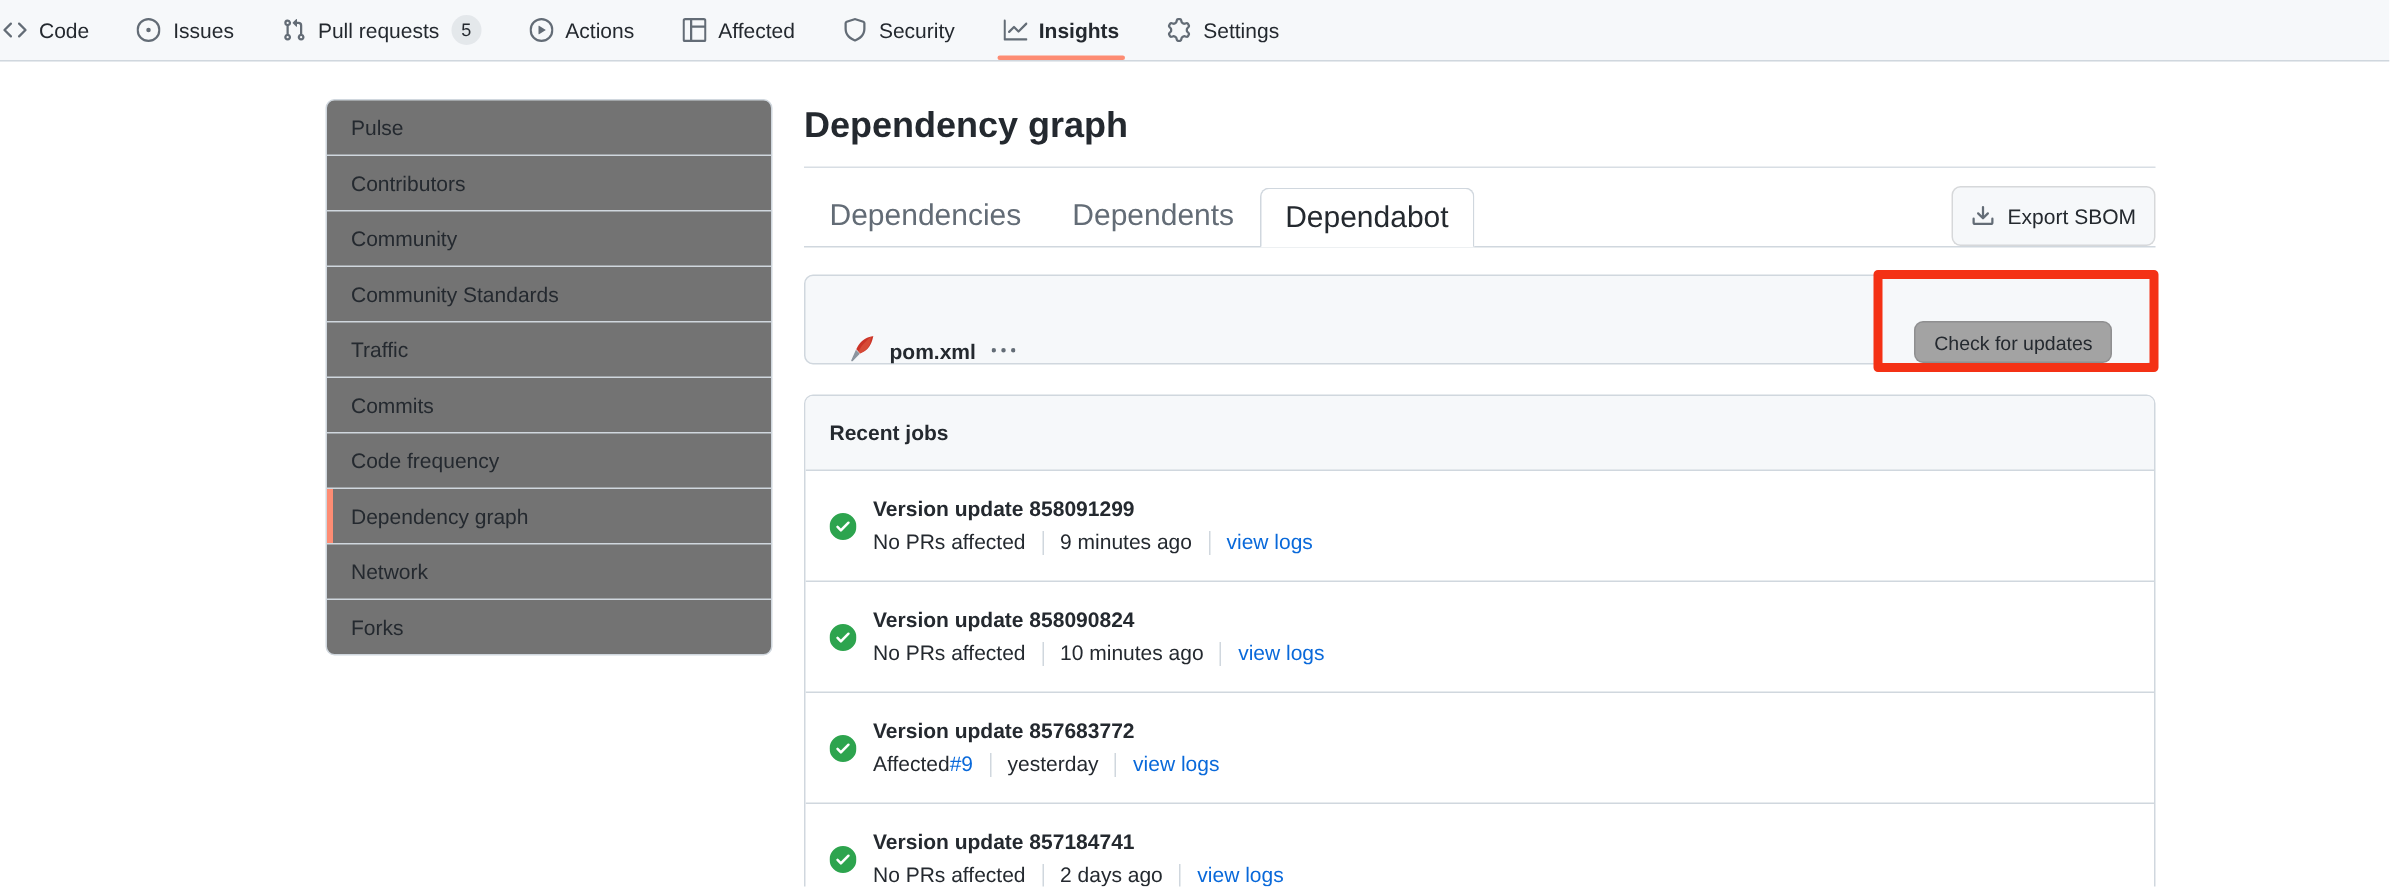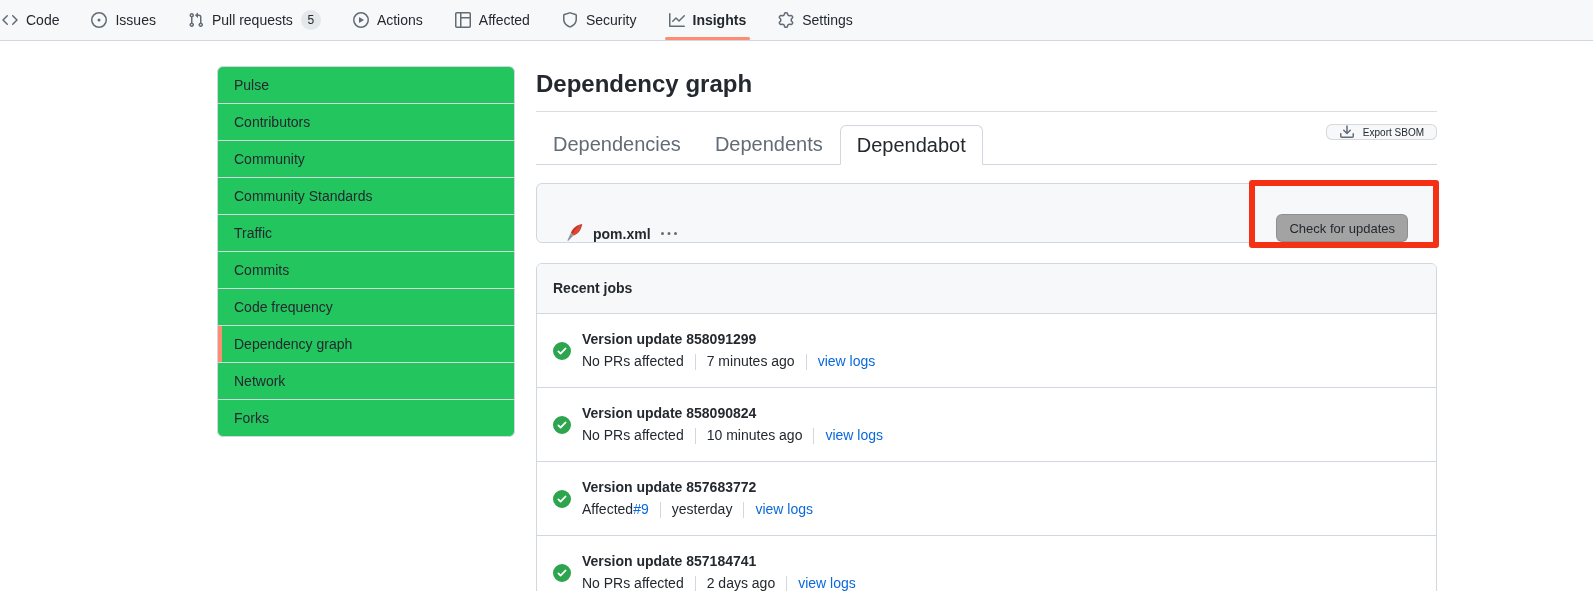--- a/index.html
+++ b/index.html
@@ -32,21 +32,21 @@
   }
   .counter{
     background:rgba(175,184,193,.25);border-radius:20px;min-width:20px;height:20px;
     padding:0 6px;font-size:12px;line-height:20px;text-align:center;color:var(--fg);
   }
   
   .content{display:flex;padding:25px 0 0 217px;align-items:flex-start;}
   
   .sidebar{
     width:298px;border:1px solid var(--border);border-radius:6px;overflow:hidden;
-    flex-shrink:0;background:#22c55e;
+    flex-shrink:0;background:#737373;
   }
   .side-item{
     padding:8px 16px;line-height:20px;border-top:1px solid var(--border);
     cursor:pointer;position:relative;color:var(--fg);
   }
   .side-item:first-child{border-top:none;}
   .side-item.active::before{
     content:"";position:absolute;left:0;top:0;bottom:0;width:4px;background:var(--accent);
   }
   
@@ -61,21 +61,21 @@
     padding:9px 16px;font-size:20px;color:var(--muted);cursor:pointer;background:transparent;
     border:1px solid transparent;line-height:19px;font-family:inherit;
   }
   .tab.active{
     background:#fff;color:var(--fg);border:1px solid var(--border);border-bottom-color:#fff;
     border-radius:6px 6px 0 0;margin-bottom:-1px;
   }
   .btn{
     display:inline-flex;align-items:center;gap:8px;background:var(--bg-subtle);
     border:1px solid rgba(31,35,40,.15);border-radius:6px;color:var(--fg);
-    font-size:10px;padding:0 12px;height:16px;cursor:pointer;font-family:inherit;
+    font-size:14px;padding:0 12px;height:40px;cursor:pointer;font-family:inherit;
   }
   .btn .ico{color:var(--muted);display:flex;}
   .btn .ico svg{width:16px;height:16px;display:block;}
   .export-btn{position:absolute;right:0;top:-2px;}
   
   .manifest-wrap{position:relative;margin-top:18px;}
   .manifest-row{
     height:60px;background:var(--bg-subtle);border:1px solid var(--border);border-radius:6px;
     display:flex;align-items:flex-end;padding:0 28px;
   }
@@ -250,21 +250,21 @@
             <span class="job-status">
               <svg viewBox="0 0 16 16" fill="currentColor" aria-hidden="true">
                 <path d="M8 16A8 8 0 1 1 8 0a8 8 0 0 1 0 16Zm3.78-9.72a.751.751 0 0 0-.018-1.042.751.751 0 0 0-1.042-.018L6.75 9.19 5.28 7.72a.751.751 0 0 0-1.042.018.751.751 0 0 0-.018 1.042l2 2a.75.75 0 0 0 1.06 0l4.5-4.5Z"></path>
               </svg>
             </span>
             <div>
               <div class="job-title">Version update 858091299</div>
               <div class="job-sub">
                 <span>No PRs affected</span>
                 <span class="pipe"></span>
-                <span>7 minutes ago</span>
+                <span>9 minutes ago</span>
                 <span class="pipe"></span>
                 <a class="link">view logs</a>
               </div>
             </div>
           </div>
           <div class="job-row">
             <span class="job-status">
               <svg viewBox="0 0 16 16" fill="currentColor" aria-hidden="true">
                 <path d="M8 16A8 8 0 1 1 8 0a8 8 0 0 1 0 16Zm3.78-9.72a.751.751 0 0 0-.018-1.042.751.751 0 0 0-1.042-.018L6.75 9.19 5.28 7.72a.751.751 0 0 0-1.042.018.751.751 0 0 0-.018 1.042l2 2a.75.75 0 0 0 1.06 0l4.5-4.5Z"></path>
               </svg>

